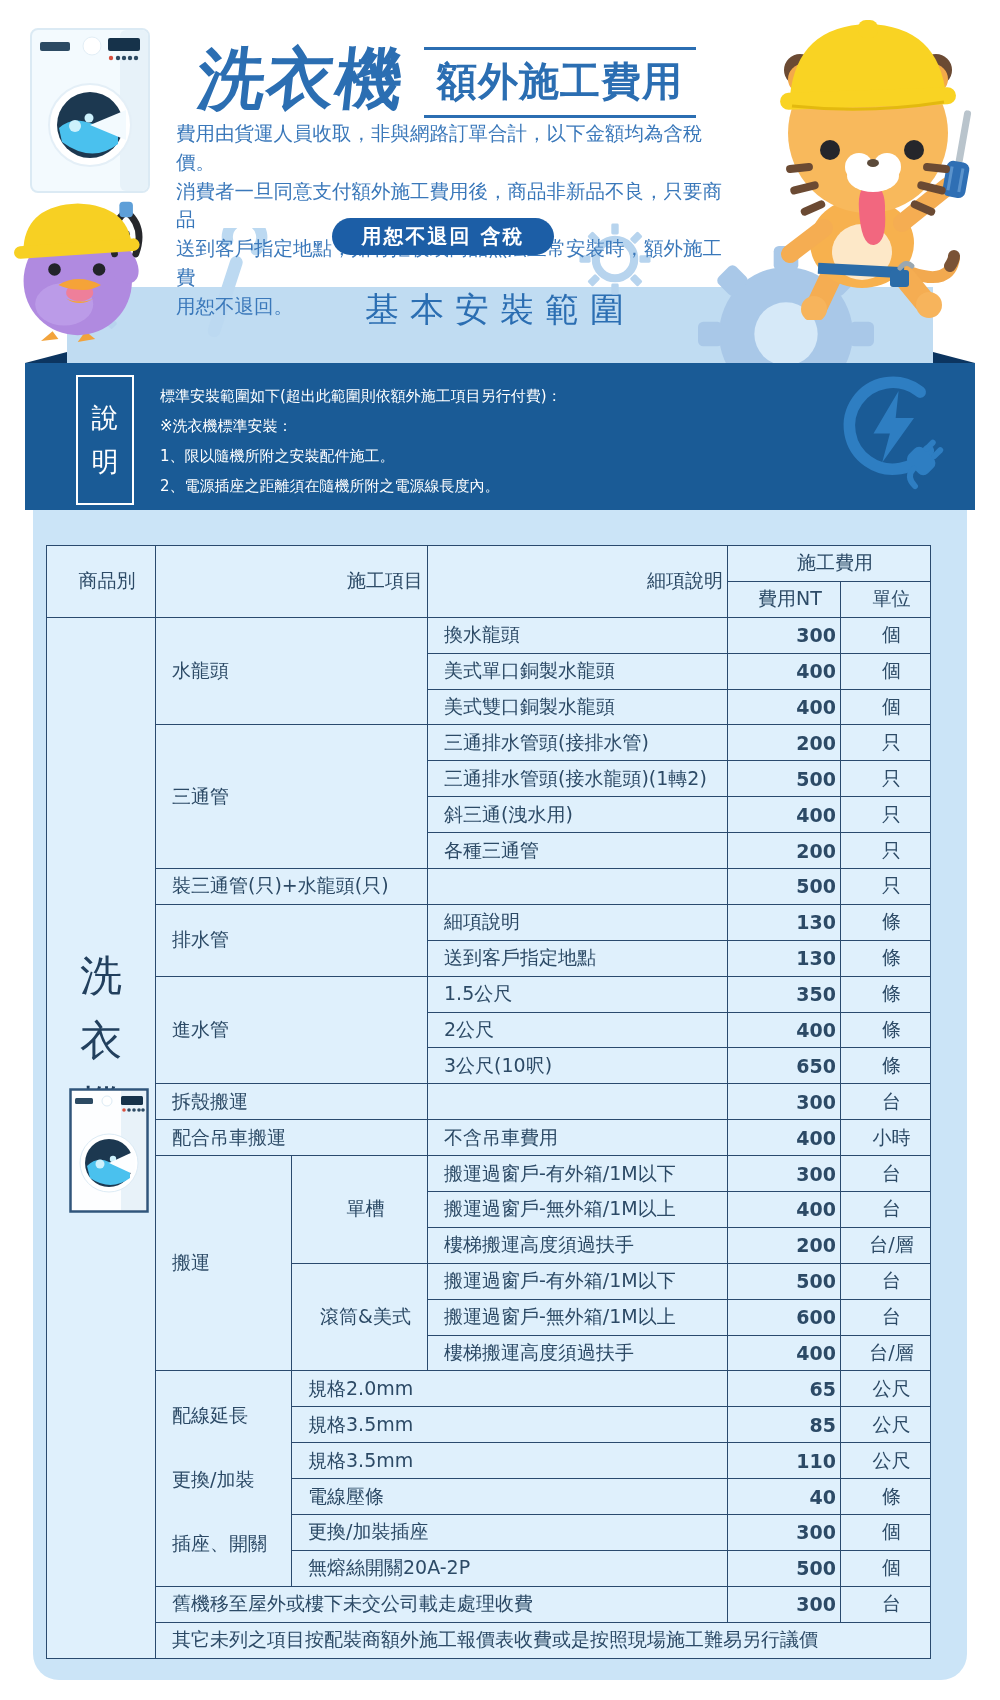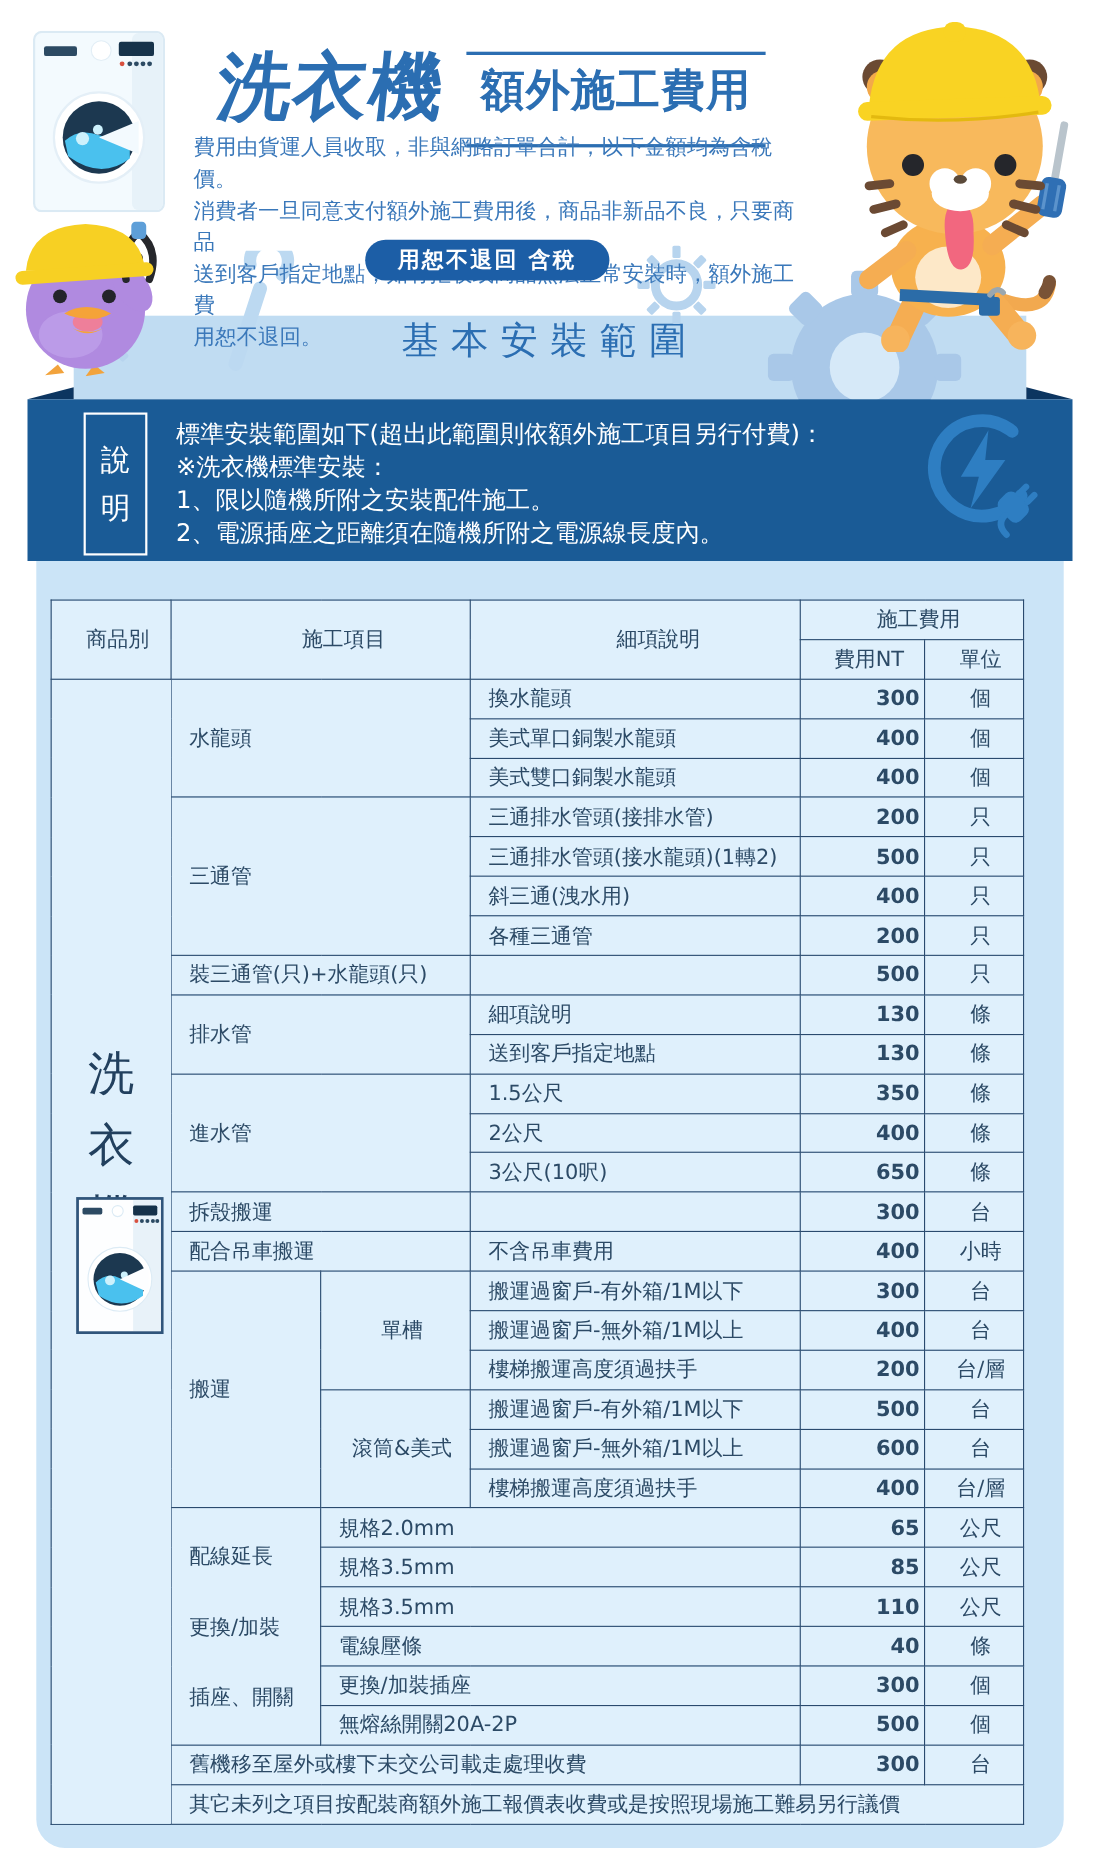--- a/index.html
+++ b/index.html
@@ -11,21 +11,21 @@
   *{margin:0;padding:0;box-sizing:border-box}
   body{background:#fff;font-family:"DejaVu Sans","Liberation Sans",sans-serif;}
   .page{position:relative;width:1000px;height:1700px;background:#fff;overflow:hidden;margin:0 auto;}
   .abs{position:absolute}
 
   
   .title-main{left:198px;top:34px;font-size:67px;font-weight:700;color:var(--accent);
     transform:skewX(-6deg);letter-spacing:2px;z-index:6}
   .title-sub{left:424px;top:47px;width:272px;text-align:center;font-size:40px;font-weight:700;
     color:var(--accent);border-top:3px solid var(--accent);border-bottom:3px solid var(--accent);
-    padding:4px 0 22px;z-index:6;letter-spacing:1px}
+    padding:4px 0 6px;z-index:6;letter-spacing:1px}
   .intro{left:176px;top:120px;width:560px;font-size:19.5px;line-height:28.8px;color:var(--para);z-index:6}
   .intro span{display:block}
   .badge{left:332px;top:218px;width:222px;height:37px;border-radius:19px;background:var(--badge);
     color:#fff;font-size:20px;font-weight:600;letter-spacing:2px;text-align:center;line-height:37px;z-index:6}
 
   
   .banner-panel{left:67px;top:287px;width:866px;height:76px;background:var(--banner);z-index:1}
   .banner-heading{width:100%;text-align:center;font-size:34px;font-weight:400;
     color:var(--accent);letter-spacing:11px}
   .content-panel{left:33px;top:510px;width:934px;height:1170px;background:var(--panel);
@@ -33,31 +33,31 @@
 
   .deco{z-index:2}
   .dark-box{left:25px;top:363px;width:950px;height:147px;background:var(--darkbox);z-index:3}
   .fold-left{left:25px;top:352px;width:0;height:0;border-bottom:11px solid var(--fold);
     border-left:42px solid transparent;z-index:3}
   .fold-right{left:933px;top:352px;width:0;height:0;border-bottom:11px solid var(--fold);
     border-right:42px solid transparent;z-index:3}
   .shuoming{left:76px;top:375px;width:58px;height:130px;border:2px solid #fff;color:#fff;
     display:flex;flex-direction:column;align-items:center;justify-content:center;gap:8px;
     font-size:27px;z-index:4}
-  .notice-lines{left:160px;top:381px;width:660px;color:#fff;font-size:22px;line-height:30px;z-index:4}
+  .notice-lines{left:160px;top:381px;width:660px;color:#fff;font-size:15px;line-height:30px;z-index:4}
   .plug-wrap{left:833px;top:366px;z-index:4}
 
   
   .table-wrap{left:46px;top:545px;z-index:4}
   table.fee{border-collapse:collapse;table-layout:fixed;width:884px;height:1113px;}
   table.fee td{border:1.5px solid var(--tborder);font-size:19px;color:var(--ink);
     overflow:hidden;padding:0 4px 0 16px;background:var(--cellB)}
   table.fee tr{height:35.9px}
   td.th{background:var(--cellA);font-size:20px;padding-left:0;text-align:center}
-  td.th.lft{text-align:center;padding-left:46px}
+  td.th.lft{text-align:right;padding-left:46px}
   td.grp{background:var(--cellA)}
   td.ctr{text-align:center;padding-left:4px;background:var(--cellA)}
   td.num{font-weight:700;font-size:20px;color:var(--num);text-align:right;padding-left:4px}
   td.unit{text-align:center;padding-left:4px}
   td.multiline{white-space:pre-line;line-height:64px;background:var(--cellA)}
   td.product{background:var(--cellA);position:relative;padding:0}
   .vlabel{position:absolute;left:0;top:330px;width:100%;display:flex;flex-direction:column;
     align-items:center;gap:9px;font-size:42px;font-weight:500;color:#22405e}
   .mini-washer{position:absolute;left:22px;top:470px}
 </style>

